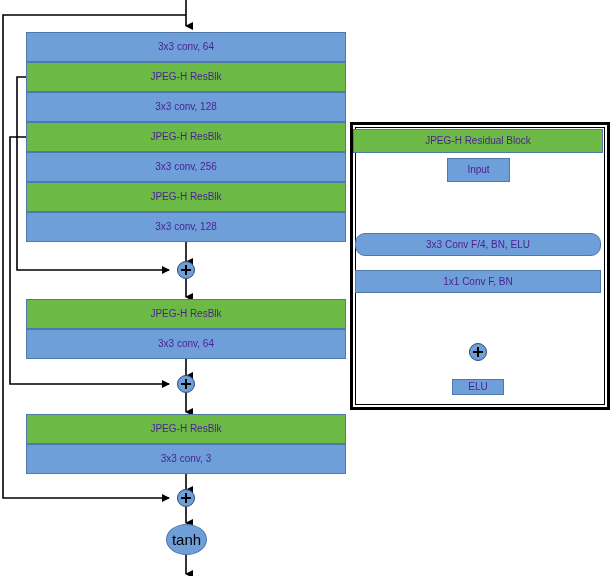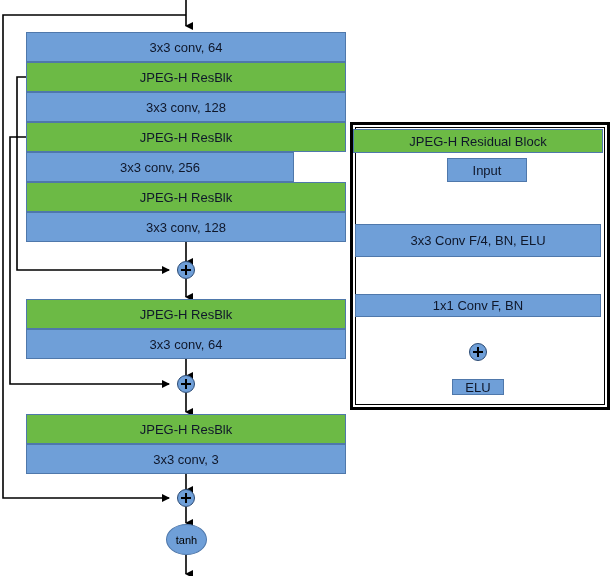--- a/index.html
+++ b/index.html
@@ -26,22 +26,22 @@
     height: 576px;
     pointer-events: none;
   }
   .node {
     position: absolute;
     box-sizing: border-box;
     border: 1px solid #5a7fb0;
     display: flex;
     align-items: center;
     justify-content: center;
-    font-size: 13px;
-    color: #0f172a;
+    font-size: 10px;
+    color: #4c1d95;
     line-height: 1;
     white-space: nowrap;
   }
   .node.blue  { background: #6f9fd8; border-color: #4f78ab; }
   .node.green { background: #6cba45; border-color: #4f78ab; }
   .panel-frame {
     position: absolute;
     box-sizing: border-box;
     border: 3px solid #000000;
     background: #ffffff;
@@ -54,21 +54,21 @@
   }
   .ellipse-node {
     position: absolute;
     box-sizing: border-box;
     background: #6f9fd8;
     border: 1px solid #4f78ab;
     border-radius: 50%;
     display: flex;
     align-items: center;
     justify-content: center;
-    font-size: 11px;
+    font-size: 15px;
     color: #000;
   }
   .adder {
     position: absolute;
     box-sizing: border-box;
     background: #6f9fd8;
     border: 1.5px solid #2b4a73;
     border-radius: 50%;
   }
   .adder::before, .adder::after {
@@ -133,34 +133,34 @@
 
       <path d="M478,361 L478,379" marker-end="url(#arrowDown)"></path>
     </g>
   </svg>
 
   <div class="panel-frame" style="left:350px; top:122px; width:260px; height:288px;"></div>
   <div class="panel-inner" style="left:355px; top:127px; width:250px; height:278px;"></div>
 
   <div class="node green" style="left:353px; top:129px; width:250px; height:24px;">JPEG-H Residual Block</div>
 
-  <div class="node blue" style="left:447px; top:158px; width:80px; height:24px;">Input</div>
+  <div class="node blue" style="left:447px; top:158px; width:63px; height:24px;">Input</div>
 
-  <div class="node blue" style="left:355px; top:224px; width:246px; height:33px;">3x3 Conv F/4, BN, ELU</div>
-  <div class="node blue" style="left:355px; top:294px; width:246px; height:23px;">1x1 Conv F, BN</div>
+  <div class="node blue" style="left:355px; top:233px; width:246px; height:23px;border-radius:10px;">3x3 Conv F/4, BN, ELU</div>
+  <div class="node blue" style="left:355px; top:270px; width:246px; height:23px;">1x1 Conv F, BN</div>
 
   <div class="adder" style="left:469px; top:343px; width:18px; height:18px;"></div>
 
   <div class="node blue" style="left:452px; top:379px; width:52px; height:16px;">ELU</div>
 
   <div class="node blue" style="left:26px; top:32px;  width:320px; height:30px;">3x3 conv, 64</div>
   <div class="node green" style="left:26px; top:62px;  width:320px; height:30px;">JPEG-H ResBlk</div>
   <div class="node blue" style="left:26px; top:92px;  width:320px; height:30px;">3x3 conv, 128</div>
   <div class="node green" style="left:26px; top:122px; width:320px; height:30px;">JPEG-H ResBlk</div>
-  <div class="node blue" style="left:26px; top:152px; width:268px; height:30px;">3x3 conv, 256</div>
+  <div class="node blue" style="left:26px; top:152px; width:320px; height:30px;">3x3 conv, 256</div>
   <div class="node green" style="left:26px; top:182px; width:320px; height:30px;">JPEG-H ResBlk</div>
   <div class="node blue" style="left:26px; top:212px; width:320px; height:30px;">3x3 conv, 128</div>
 
   <div class="adder" style="left:177px; top:261px; width:18px; height:18px;"></div>
 
   <div class="node green" style="left:26px; top:299px; width:320px; height:30px;">JPEG-H ResBlk</div>
   <div class="node blue" style="left:26px; top:329px; width:320px; height:30px;">3x3 conv, 64</div>
 
   <div class="adder" style="left:177px; top:375px; width:18px; height:18px;"></div>
 

